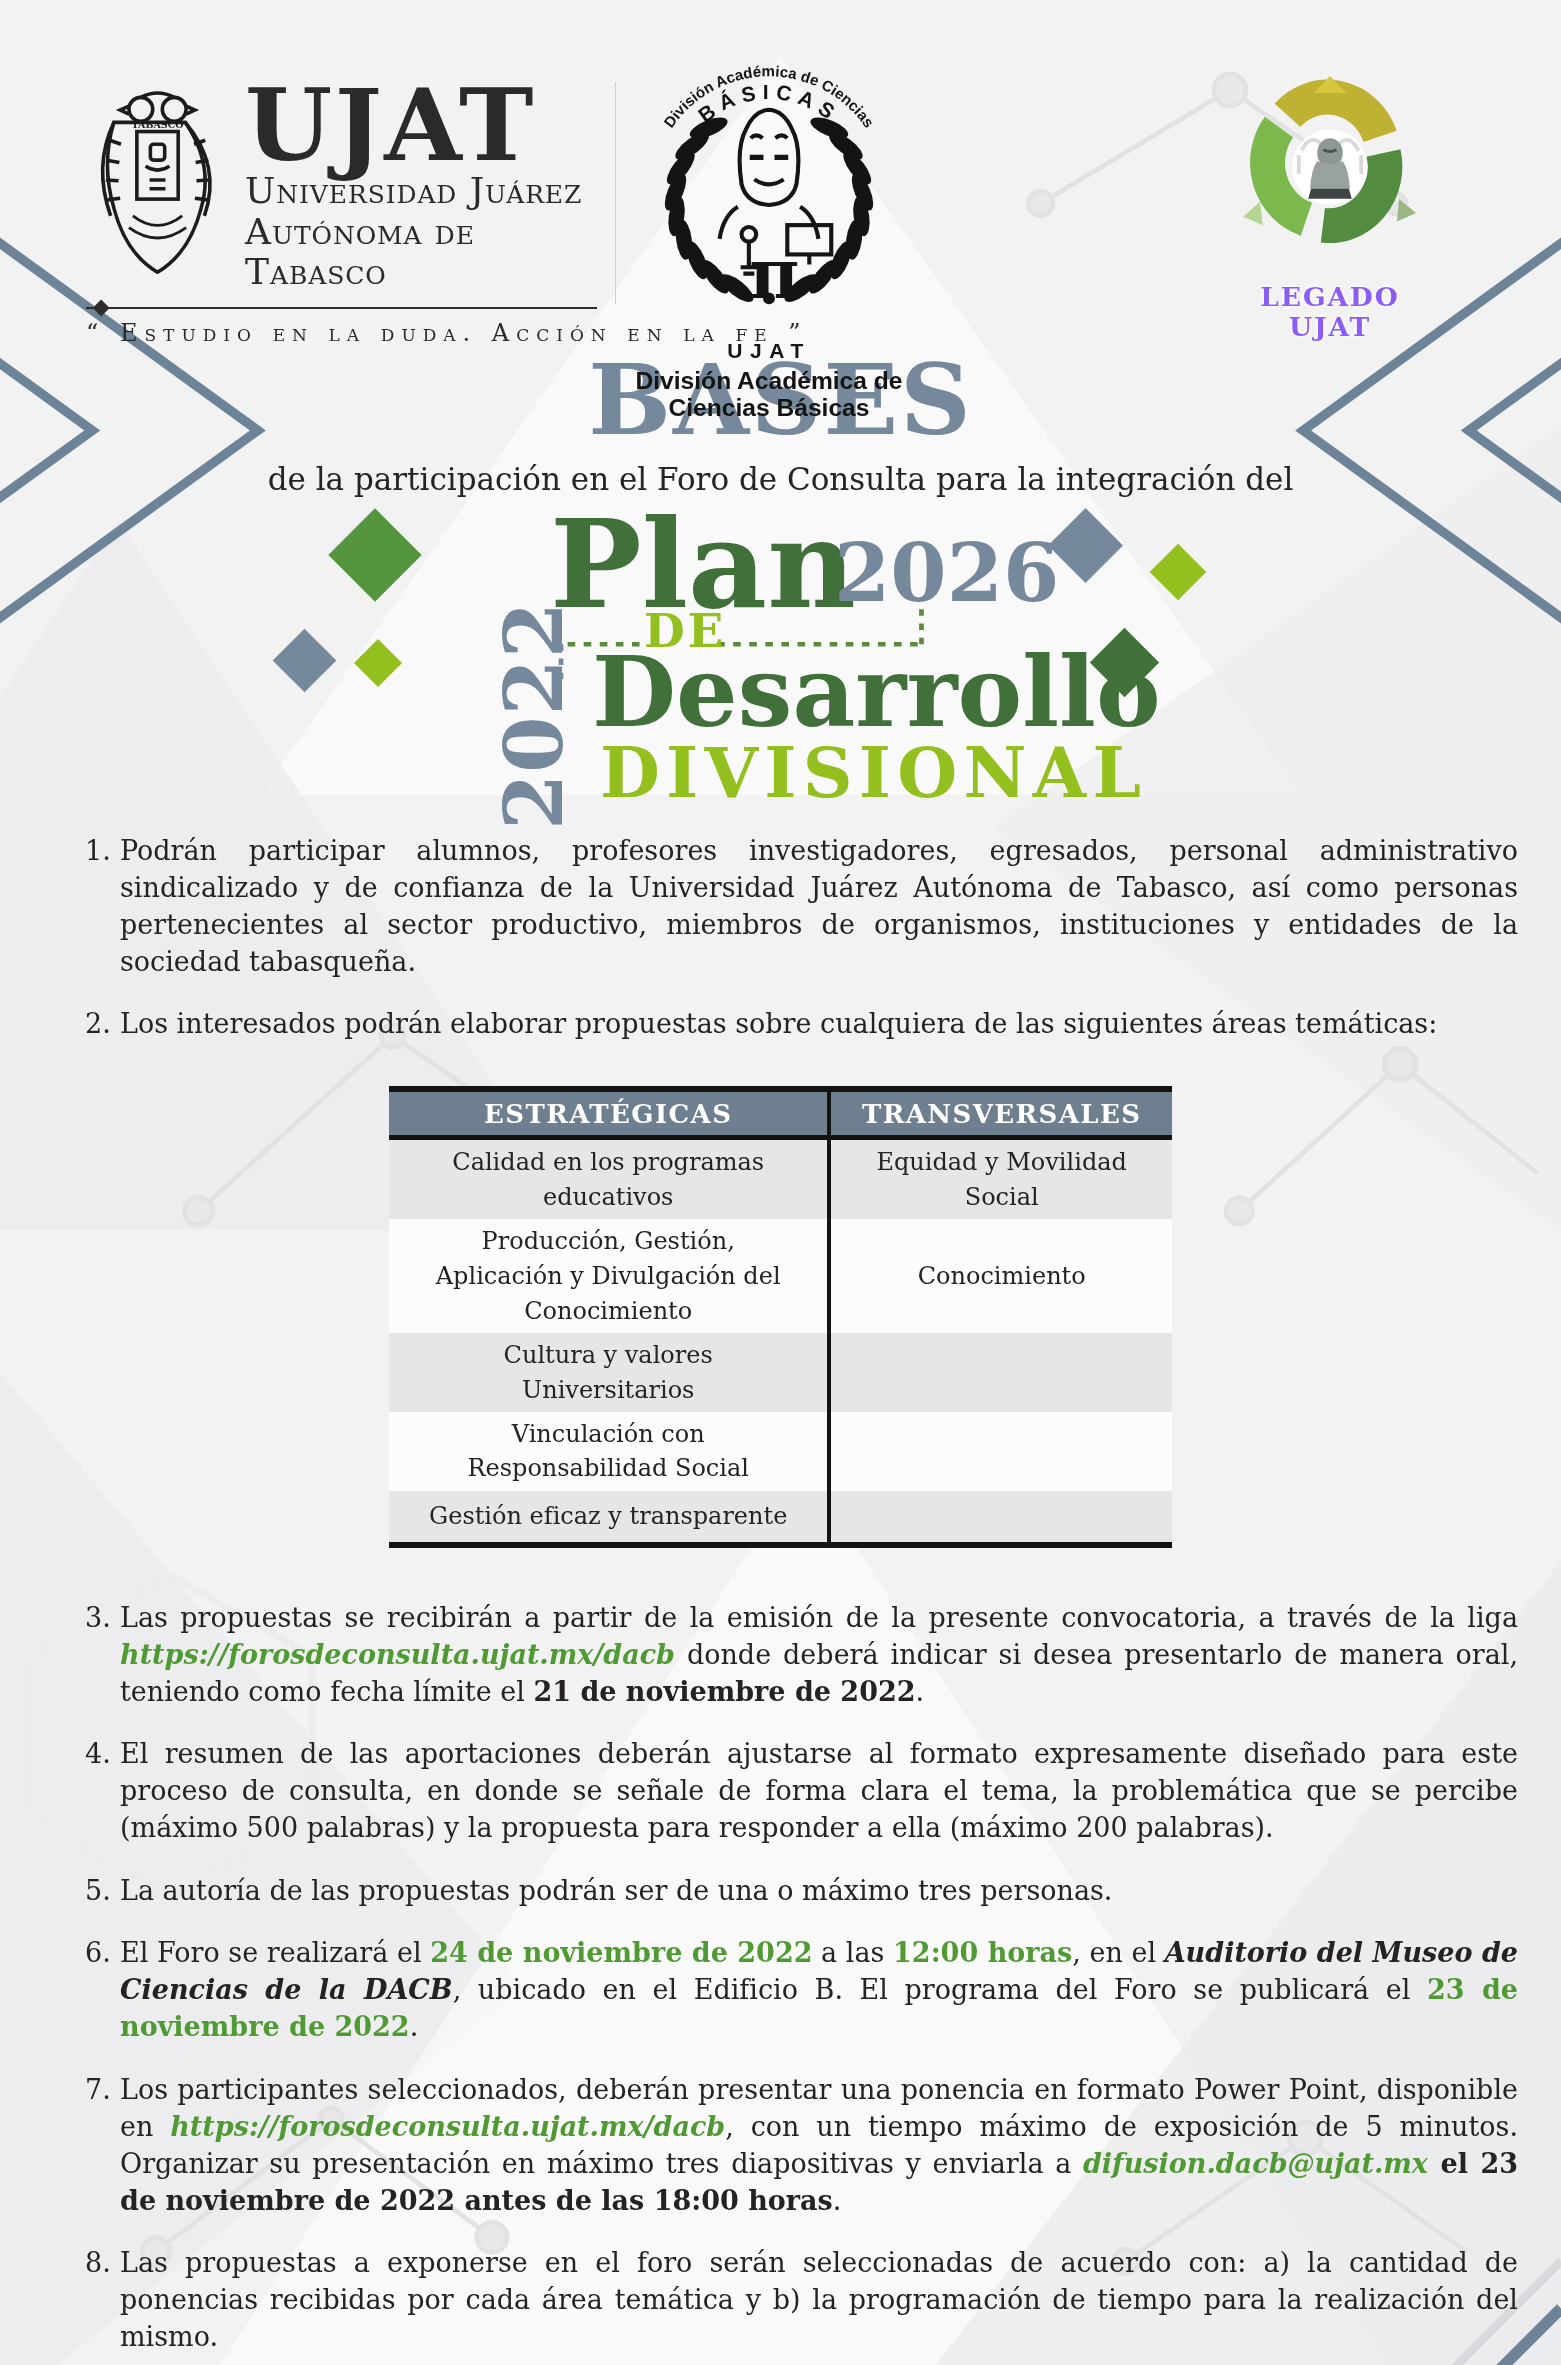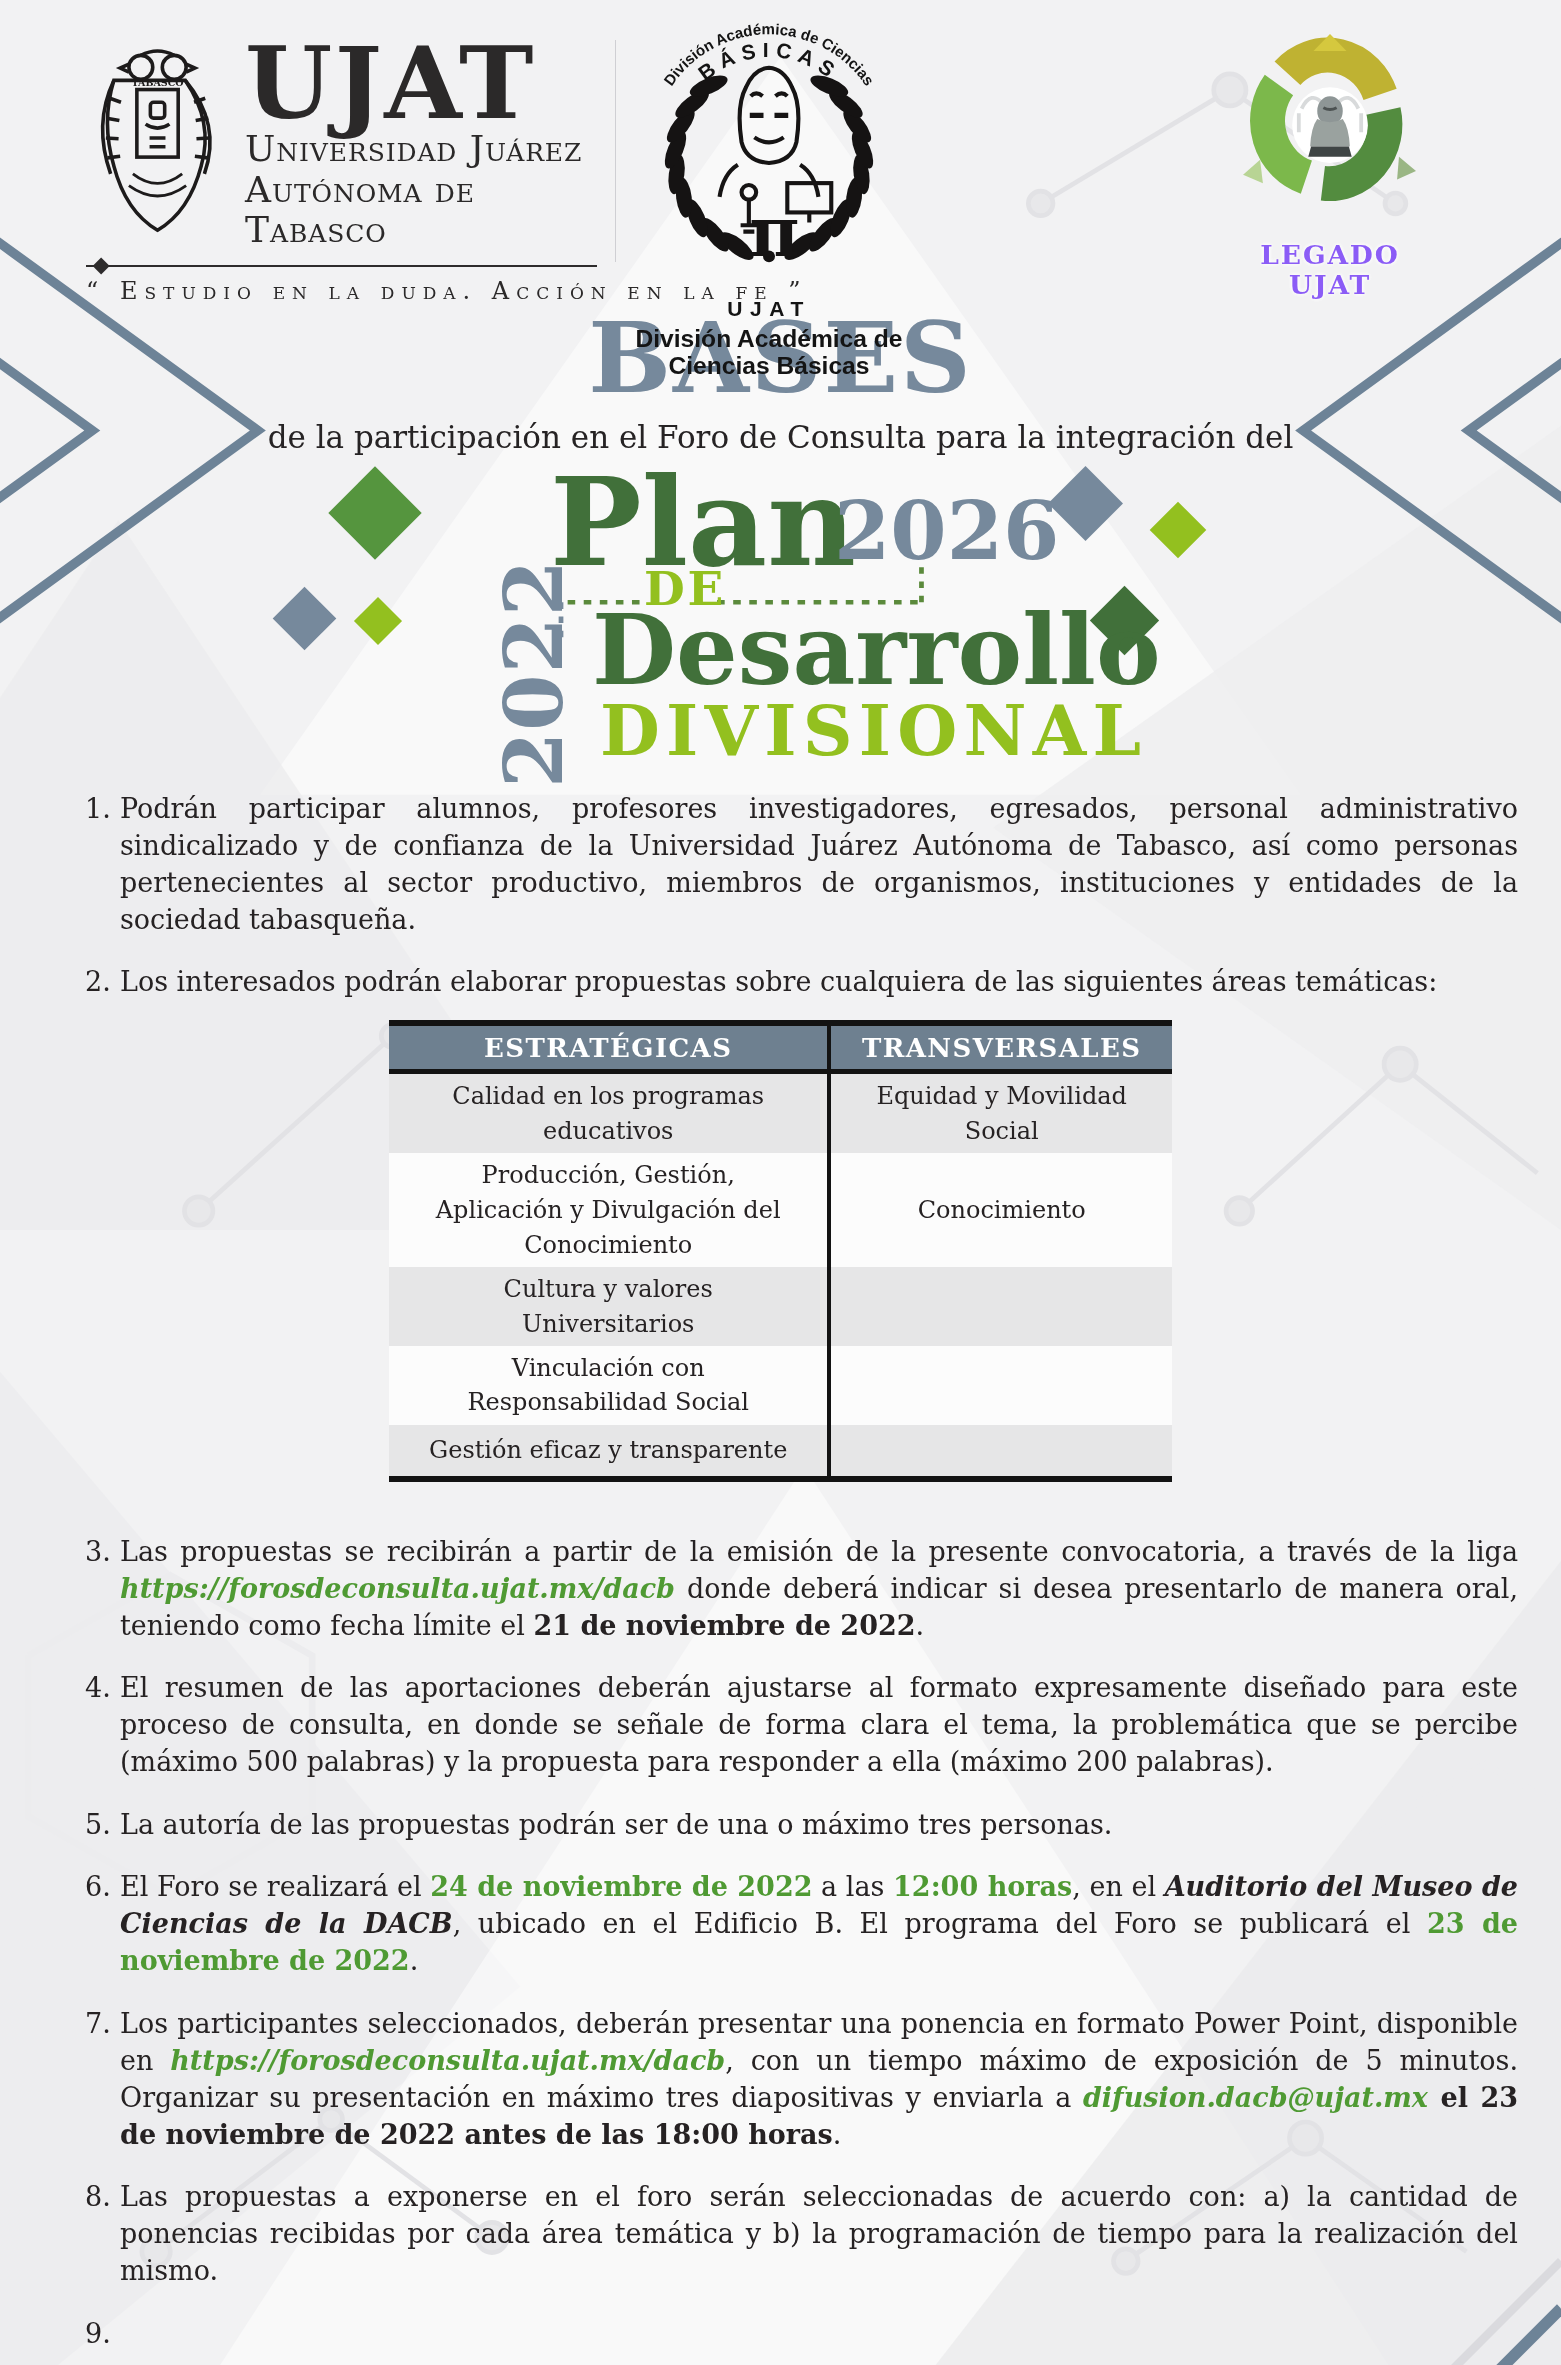--- a/index.html
+++ b/index.html
@@ -8,21 +8,21 @@
     --ink:#262223; --bg:#f2f2f3;
   }
   *{box-sizing:border-box; margin:0; padding:0;}
   html,body{width:1561px; height:2413px;}
   body{
     background:var(--bg); color:var(--ink);
     font-family:"DejaVu Serif", serif;
     overflow:hidden; position:relative;
   }
   #bg-layer{position:absolute; inset:0; z-index:0;}
-  #content{position:relative; z-index:1; padding-top:26px;}
+  #content{position:relative; z-index:1; padding-top:68px;}
 
   
   .header{position:relative; height:265px; margin:0 43px;}
   .logo-ujat{position:absolute; left:43px; top:4.7px; width:511px;}
   .lu-row{display:flex; align-items:flex-start;}
   .lu-text{margin-left:16px; padding-top:8.5px;}
   .lu-acronym{font-size:100px; line-height:.88; font-weight:700; letter-spacing:2.4px; color:#2b2929;}
   .lu-name{font-size:36px; line-height:1.12; font-variant:small-caps; letter-spacing:0.9px; color:#2b2929; margin-top:2px;}
   .lu-divider{display:flex; align-items:center; margin-top:12.3px;}
   .lu-divider .line{flex:1; height:1.9px; background:#2e2c2c;}
@@ -66,21 +66,21 @@
   .item:last-child{margin-bottom:0;}
   .num{position:absolute; left:42px; top:0;}
   .seg.bold{font-weight:700;}
   .seg.green-bold{font-weight:700; color:var(--green);}
   .seg.bold-italic{font-weight:700; font-style:italic;}
   .seg.link{font-weight:700; font-style:italic; color:var(--green);}
   .list-b .item:nth-child(8){text-indent:30px;}
   .list-b .item:nth-child(8) .num{left:24.6px; text-indent:0;}
 
   
-  .table{width:783px; margin:20px auto 51px auto;
+  .table{width:783px; margin:44px auto 51px auto;
          border-top:6.2px solid #131313; border-bottom:6.2px solid #131313;}
   .t-head{display:flex; border-bottom:5.2px solid #131313; background:var(--slate-dk); height:48px;}
   .t-h{display:flex; align-items:center; justify-content:center; color:#fff;
        font-weight:700; font-size:26px; letter-spacing:1.4px;}
   .t-h.left{width:56.5%; border-right:4.7px solid #131313;}
   .t-h.right{width:43.5%;border-radius:20px;}
   .t-row{display:flex;}
   .t-row:nth-child(odd) .t-cell{background:#e6e6e7;}
   .t-row:nth-child(even) .t-cell{background:#fcfcfc;}
   .t-cell{display:flex; align-items:center; justify-content:center; text-align:center;

